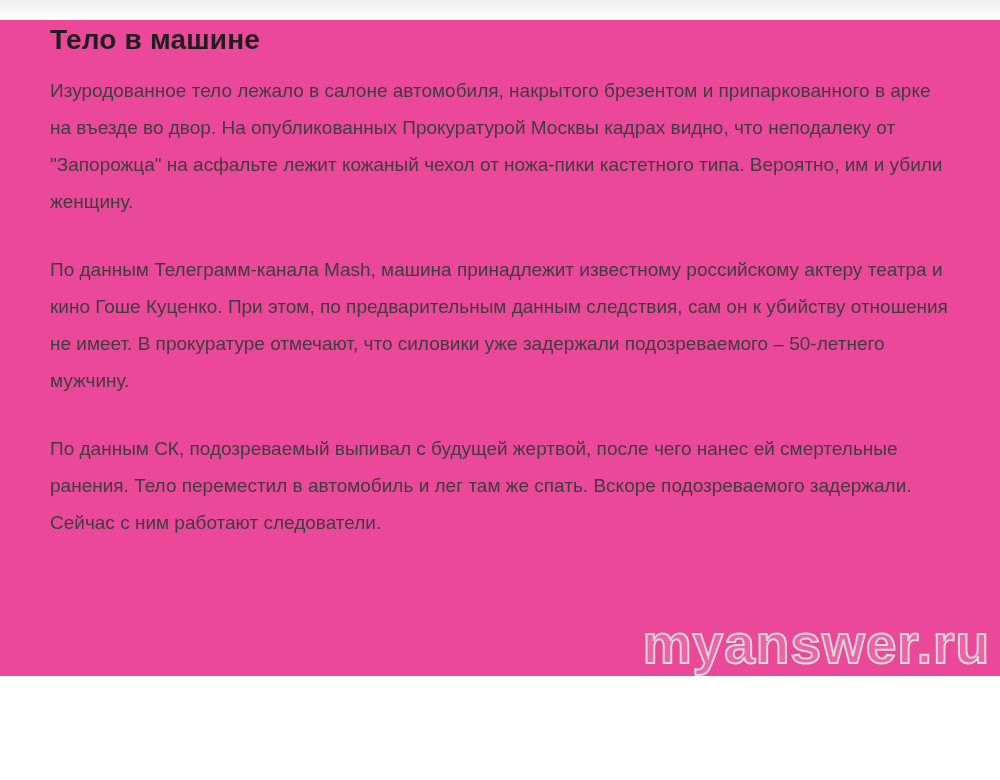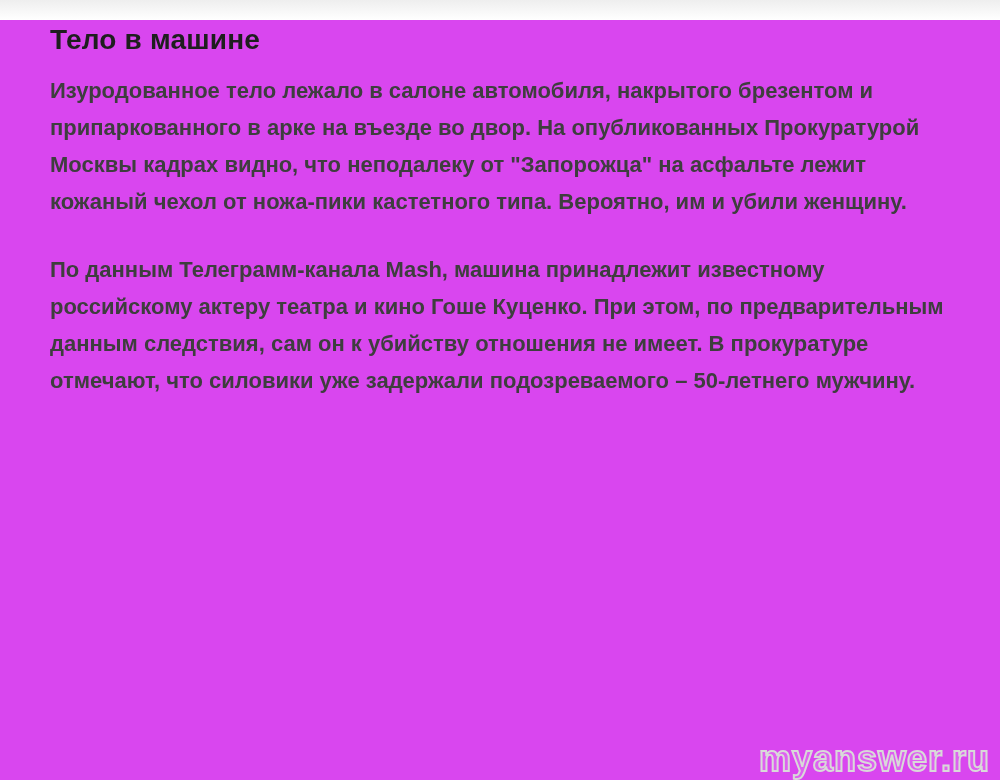--- a/index.html
+++ b/index.html
@@ -7,22 +7,22 @@
     padding: 0;
     background: #ffffff;
     width: 1000px;
     height: 780px;
     overflow: hidden;
     font-family: "Liberation Sans", "DejaVu Sans", sans-serif;
   }
   .page {
     position: relative;
     width: 1000px;
-    height: 780px;
-    background: #d946ef;
+    height: 676px;
+    background: #ec4899;
   }
   .top-shade {
     position: absolute;
     top: 0; left: 0; right: 0;
     height: 20px;
     background: linear-gradient(#eeeeee, #ffffff);
     pointer-events: none;
   }
   .article {
     position: relative;
@@ -31,30 +31,30 @@
   h1.article-title {
     margin: 0 0 16px 0;
     font-size: 28px;
     font-weight: 700;
     letter-spacing: 0.2px;
     color: #1e1e1e;
   }
   p.article-paragraph {
     margin: 0 0 31px 0;
     max-width: 900px;
-    font-size: 22px;
+    font-size: 19px;
     line-height: 37px;
-    font-weight: 700;
+    font-weight: 400;
     color: #3e3e3e;
   }
   .watermark {
     position: absolute;
     right: 10px;
     bottom: 0px;
-    font-size: 36px;
+    font-size: 55px;
     font-weight: 700;
     letter-spacing: 1px;
     color: rgba(255,255,255,0.15);
     -webkit-text-stroke: 2px #d9d9d9;
     text-stroke: 2px #d9d9d9;
     pointer-events: none;
     user-select: none;
   }
 </style>
 </head>
@@ -63,17 +63,18 @@
 <div class="page">
   <div class="top-shade"></div>
 
   <div class="article">
     <h1 class="article-title">Тело в машине</h1>
 
     <p class="article-paragraph">Изуродованное тело лежало в салоне автомобиля, накрытого брезентом и припаркованного в арке на въезде во двор. На опубликованных Прокуратурой Москвы кадрах видно, что неподалеку от "Запорожца" на асфальте лежит кожаный чехол от ножа-пики кастетного типа. Вероятно, им и убили женщину.</p>
 
     <p class="article-paragraph">По данным Телеграмм-канала Mash, машина принадлежит известному российскому актеру театра и кино Гоше Куценко. При этом, по предварительным данным следствия, сам он к убийству отношения не имеет. В прокуратуре отмечают, что силовики уже задержали подозреваемого – 50-летнего мужчину.</p>
 
+    <p class="article-paragraph">По данным СК, подозреваемый выпивал с будущей жертвой, после чего нанес ей смертельные ранения. Тело переместил в автомобиль и лег там же спать. Вскоре подозреваемого задержали. Сейчас с ним работают следователи.</p>
 
   </div>
 
   <div class="watermark">myanswer.ru</div>
 </div>
 
 </body></html>

